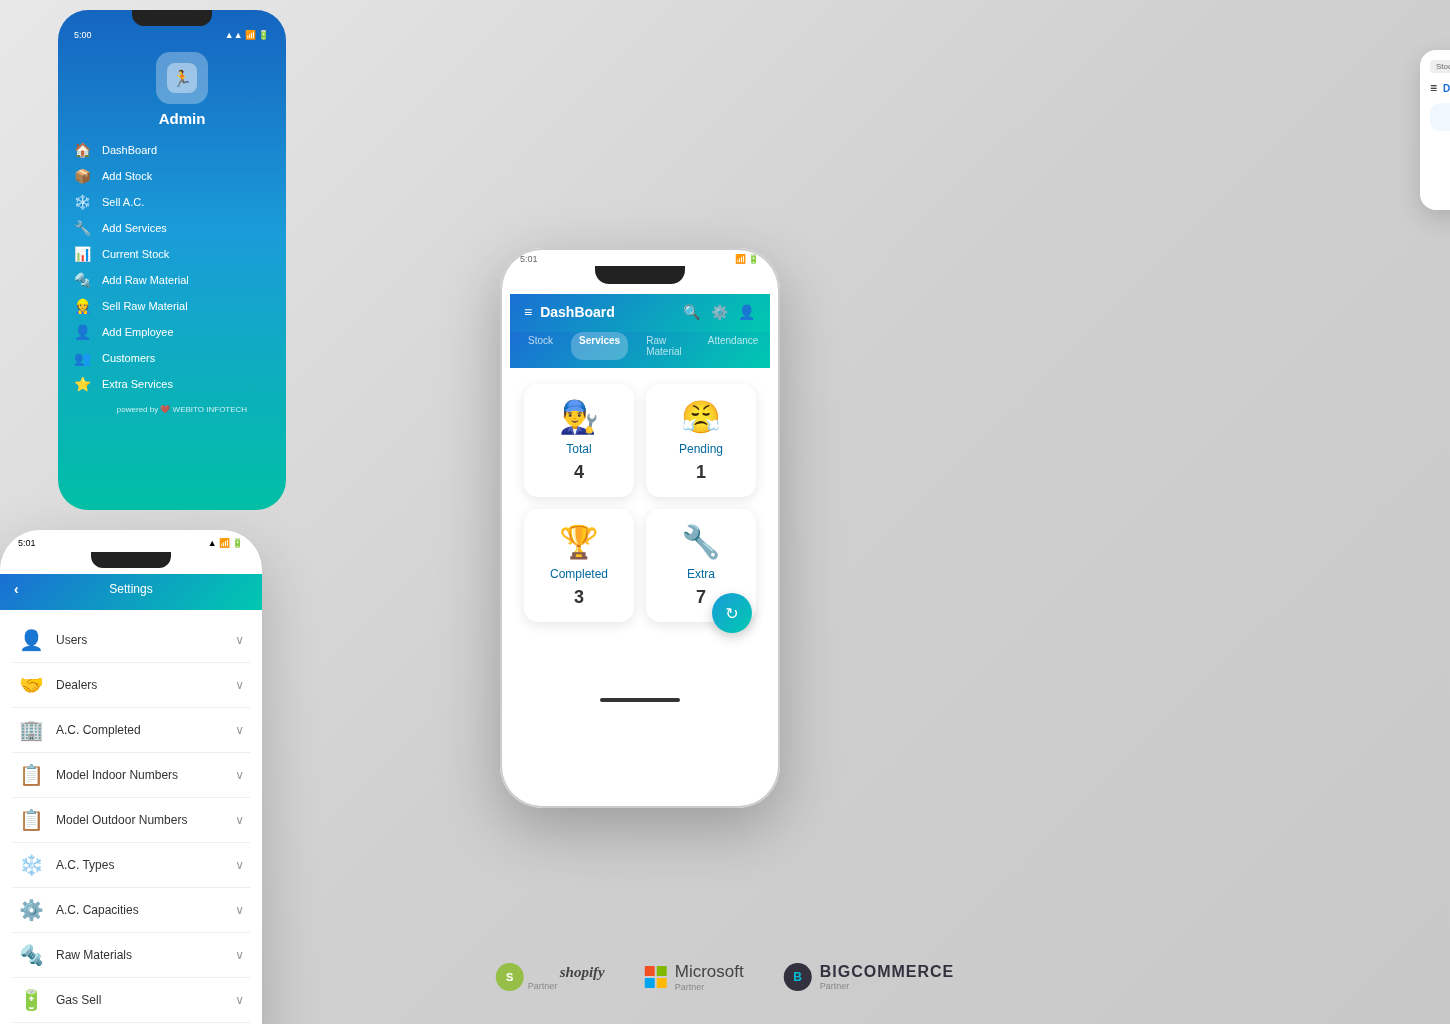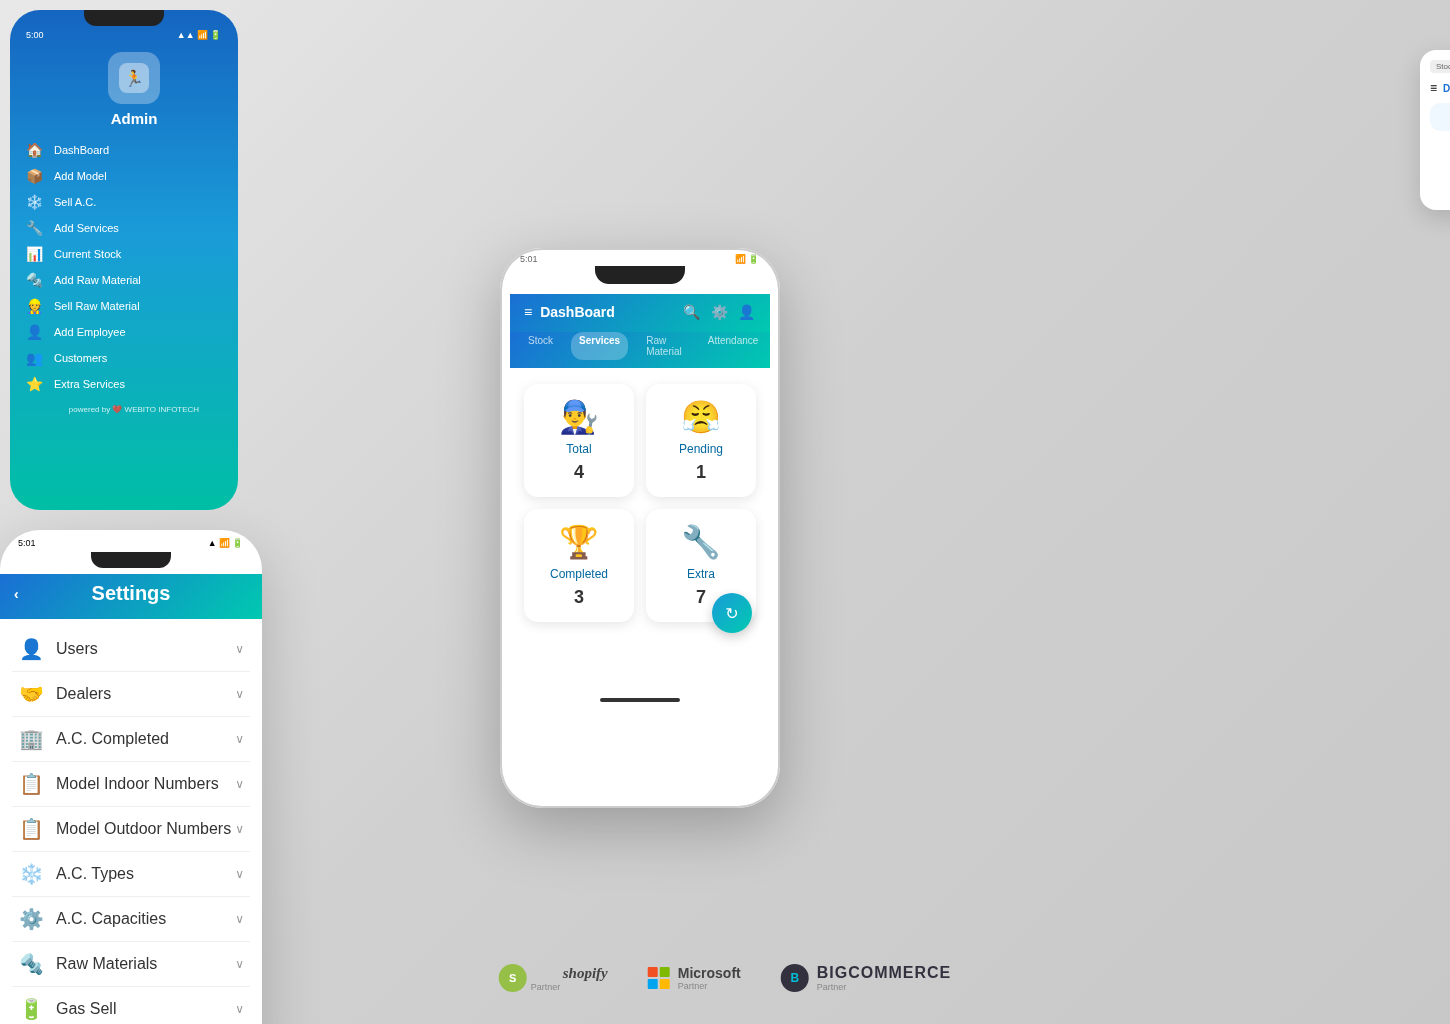--- a/index.html
+++ b/index.html
@@ -307,22 +307,22 @@
     .settings-back {
       position: absolute;
       left: 14px;
       color: white;
       font-size: 14px;
       font-weight: 700;
     }
 
     .settings-title {
       color: white;
-      font-size: 20px;
-      font-weight: 700;
+      font-size: 12px;
+      font-weight: 400;
     }
 
     .settings-list {
       background: white;
       padding: 8px 12px;
       height: 430px;
       overflow: hidden;
     }
 
     .settings-item {
@@ -339,21 +339,21 @@
       gap: 10px;
     }
 
     .settings-item-icon {
       font-size: 20px;
       width: 28px;
       text-align: center;
     }
 
     .settings-item-label {
-      font-size: 16px;
+      font-size: 12px;
       color: #333;
     }
 
     .settings-chevron {
       color: #999;
       font-size: 12px;
     }
 
     
     .bottom-logos {
@@ -402,21 +402,21 @@
       gap: 2px;
       width: 22px;
       height: 22px;
     }
 
     .ms-cell1 { background: #f25022; border-radius: 1px; }
     .ms-cell2 { background: #7fba00; border-radius: 1px; }
     .ms-cell3 { background: #00a4ef; border-radius: 1px; }
     .ms-cell4 { background: #ffb900; border-radius: 1px; }
 
-    .ms-text { font-size: 14px; color: #444; font-weight: 700; }
+    .ms-text { font-size: 17px; color: #444; font-weight: 400; }
     .ms-sub { font-size: 9px; color: #888; }
 
     .bc-logo {
       display: flex;
       align-items: center;
       gap: 8px;
     }
 
     .bc-icon {
       width: 28px;
@@ -433,20 +433,21 @@
 
     .bc-text { font-size: 16px; color: #34313f; font-weight: 700; letter-spacing: 1px; }
     .bc-sub { font-size: 9px; color: #888; }
 
     .phone1-outer {
       width: 248px;
       height: 520px;
       top: 68px;
       left: 148px;
       border-radius: 38px;
+      padding-left: 48px;
     }
 
     .phone1-screen-wrap {
       width: 228px;
       height: 500px;
       margin: 10px;
       border-radius: 30px;
       overflow: hidden;
       background: linear-gradient(180deg, #1565c0 0%, #1a9cd8 45%, #00bfa5 100%);
       position: relative;
@@ -483,21 +484,21 @@
         <div class="admin-label">Admin</div>
       </div>
 
       <div class="menu-items">
         <div class="menu-item">
             <span class="icon">🏠</span>
             <span>DashBoard</span>
           </div>
         <div class="menu-item">
             <span class="icon">📦</span>
-            <span>Add Model</span>
+            <span>Add Stock</span>
           </div>
         <div class="menu-item">
             <span class="icon">❄️</span>
             <span>Sell A.C.</span>
           </div>
         <div class="menu-item">
             <span class="icon">🔧</span>
             <span>Add Services</span>
           </div>
         <div class="menu-item">

